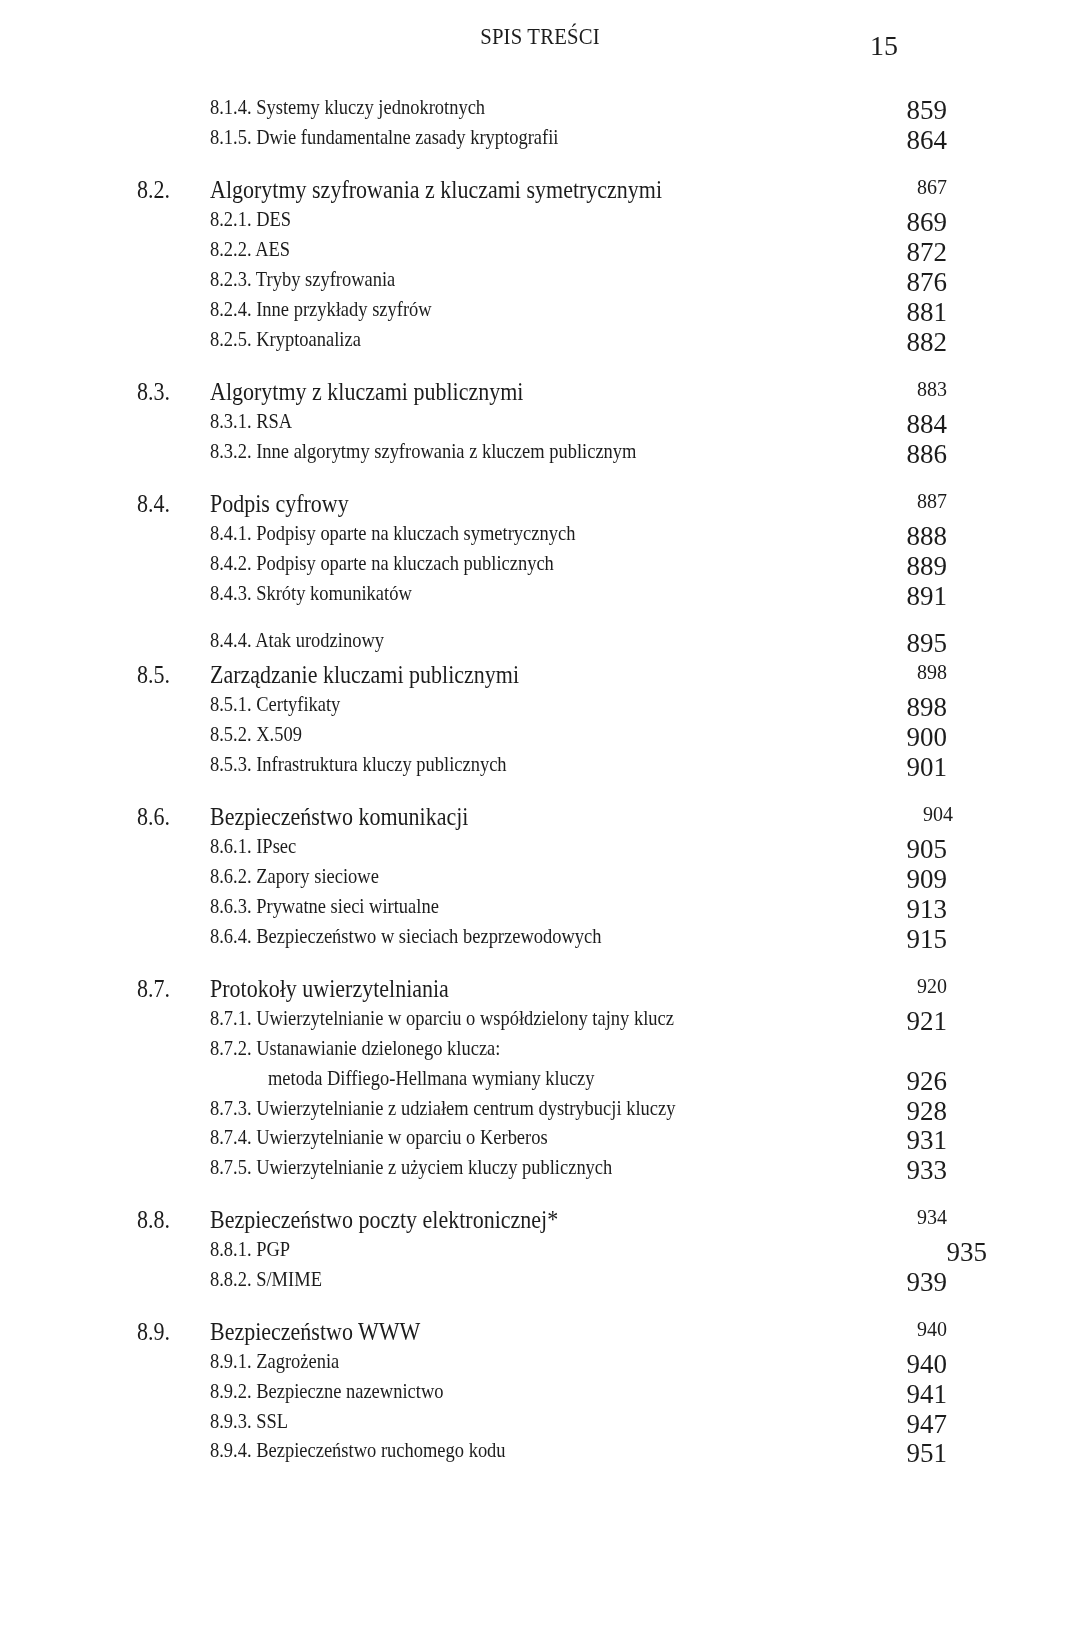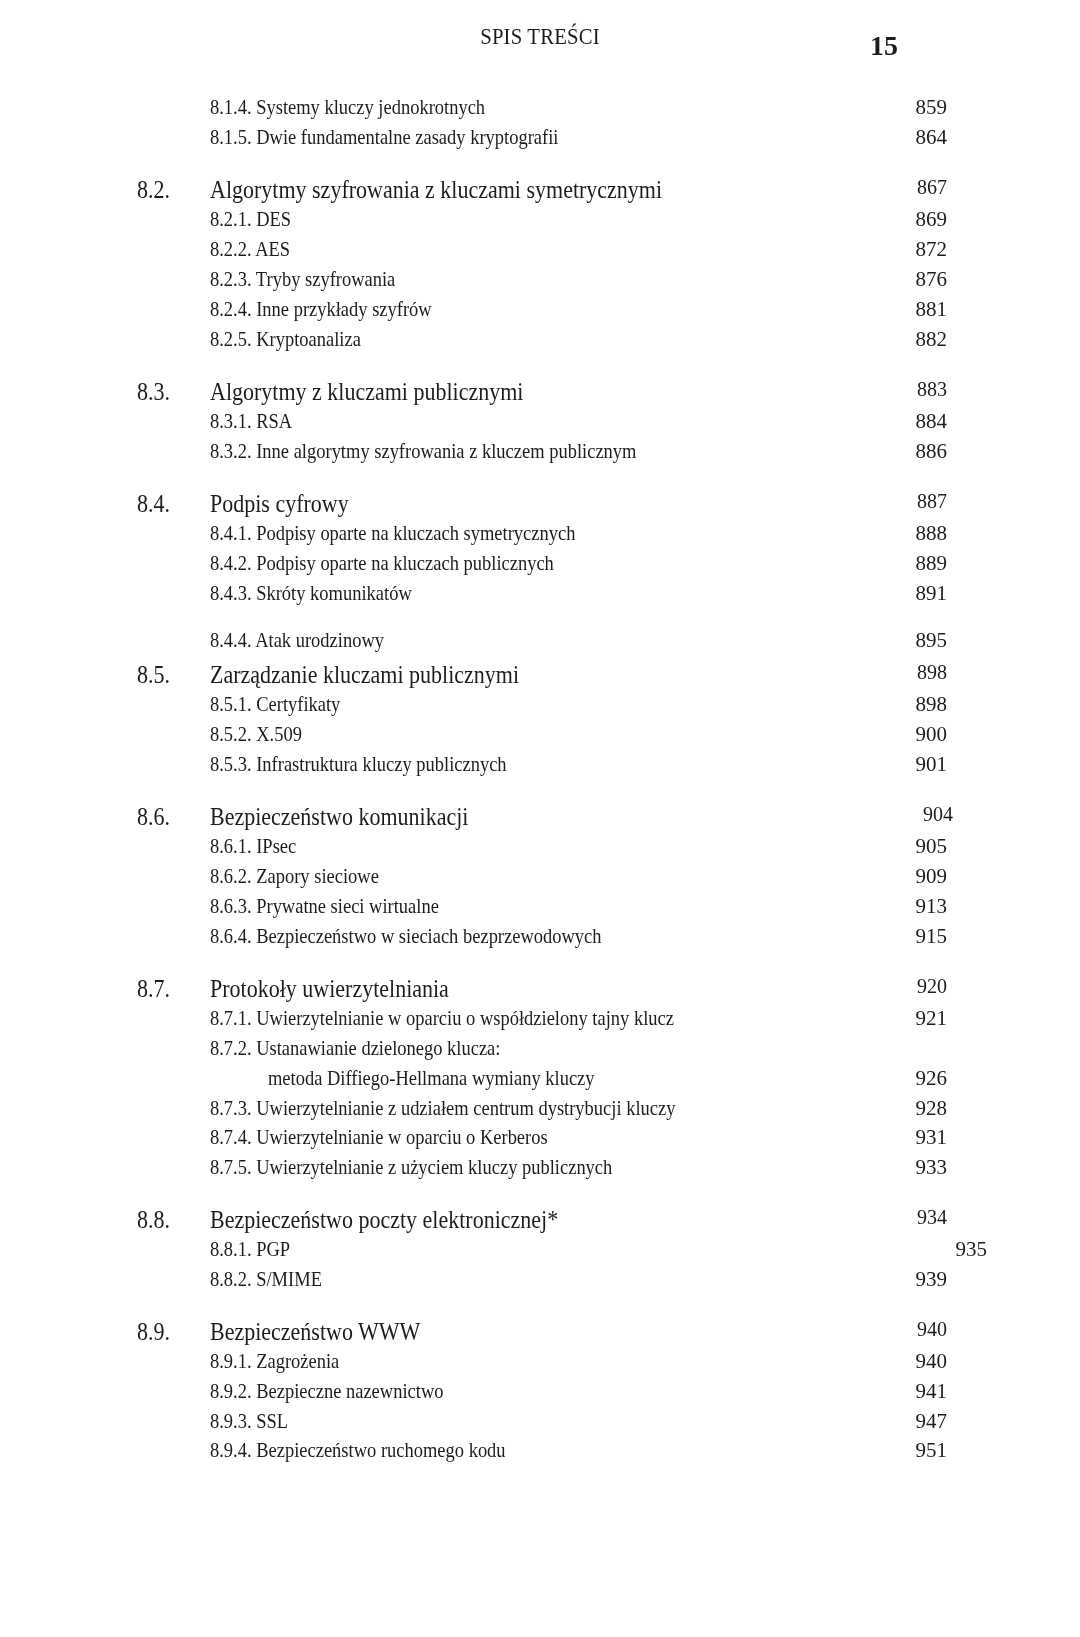--- a/index.html
+++ b/index.html
@@ -12,40 +12,40 @@
       color: #1c1c1c;
     }
     .page { position: absolute; left: 0; top: 0; width: 976px; height: 1637px; border-radius: 32px; }
     .running-head {
       position: absolute; top: 24px; left: 0; width: 1080px;
       text-align: center; font-size: 23px; letter-spacing: 0.2px;
       transform: scaleX(0.9);
     }
     .page-number {
       position: absolute; top: 30px; right: 78px;
-      font-size: 28px; font-weight: bold;
+      font-size: 28px; font-weight: normal;
     }
     .toc { position: absolute; left: 0; top: 0; width: 1080px; }
     .row { position: absolute; left: 0; width: 1080px; height: 30px; }
     .row .num {
       position: absolute; left: 137px; font-size: 25px;
       transform: scaleX(0.88); transform-origin: left center;
     }
     .row .title {
       position: absolute; white-space: nowrap;
       transform-origin: left center;
     }
     .row.section .title { left: 210px; font-size: 25px; transform: scaleX(0.88); }
     .row.sub .title { left: 210px; font-size: 21px; transform: scaleX(0.88); }
     .row.cont .title { left: 268px; font-size: 21px; transform: scaleX(0.88); }
     .row .page-ref {
       position: absolute; right: 133px; text-align: right;
     }
     .row.section .page-ref { font-size: 20px; }
-    .row.sub .page-ref, .row.cont .page-ref { font-size: 21px; }
+    .row.sub .page-ref, .row.cont .page-ref { font-size: 27px; }
   </style>
 </head>
 <body>
 
 <div class="page">
   <div class="running-head">SPIS TREŚCI</div>
   <div class="page-number">15</div>
   <div class="toc" id="toc">
       <div class="row sub" style="top: 95px;">
         <span class="title">8.1.4. Systemy kluczy jednokrotnych</span>

